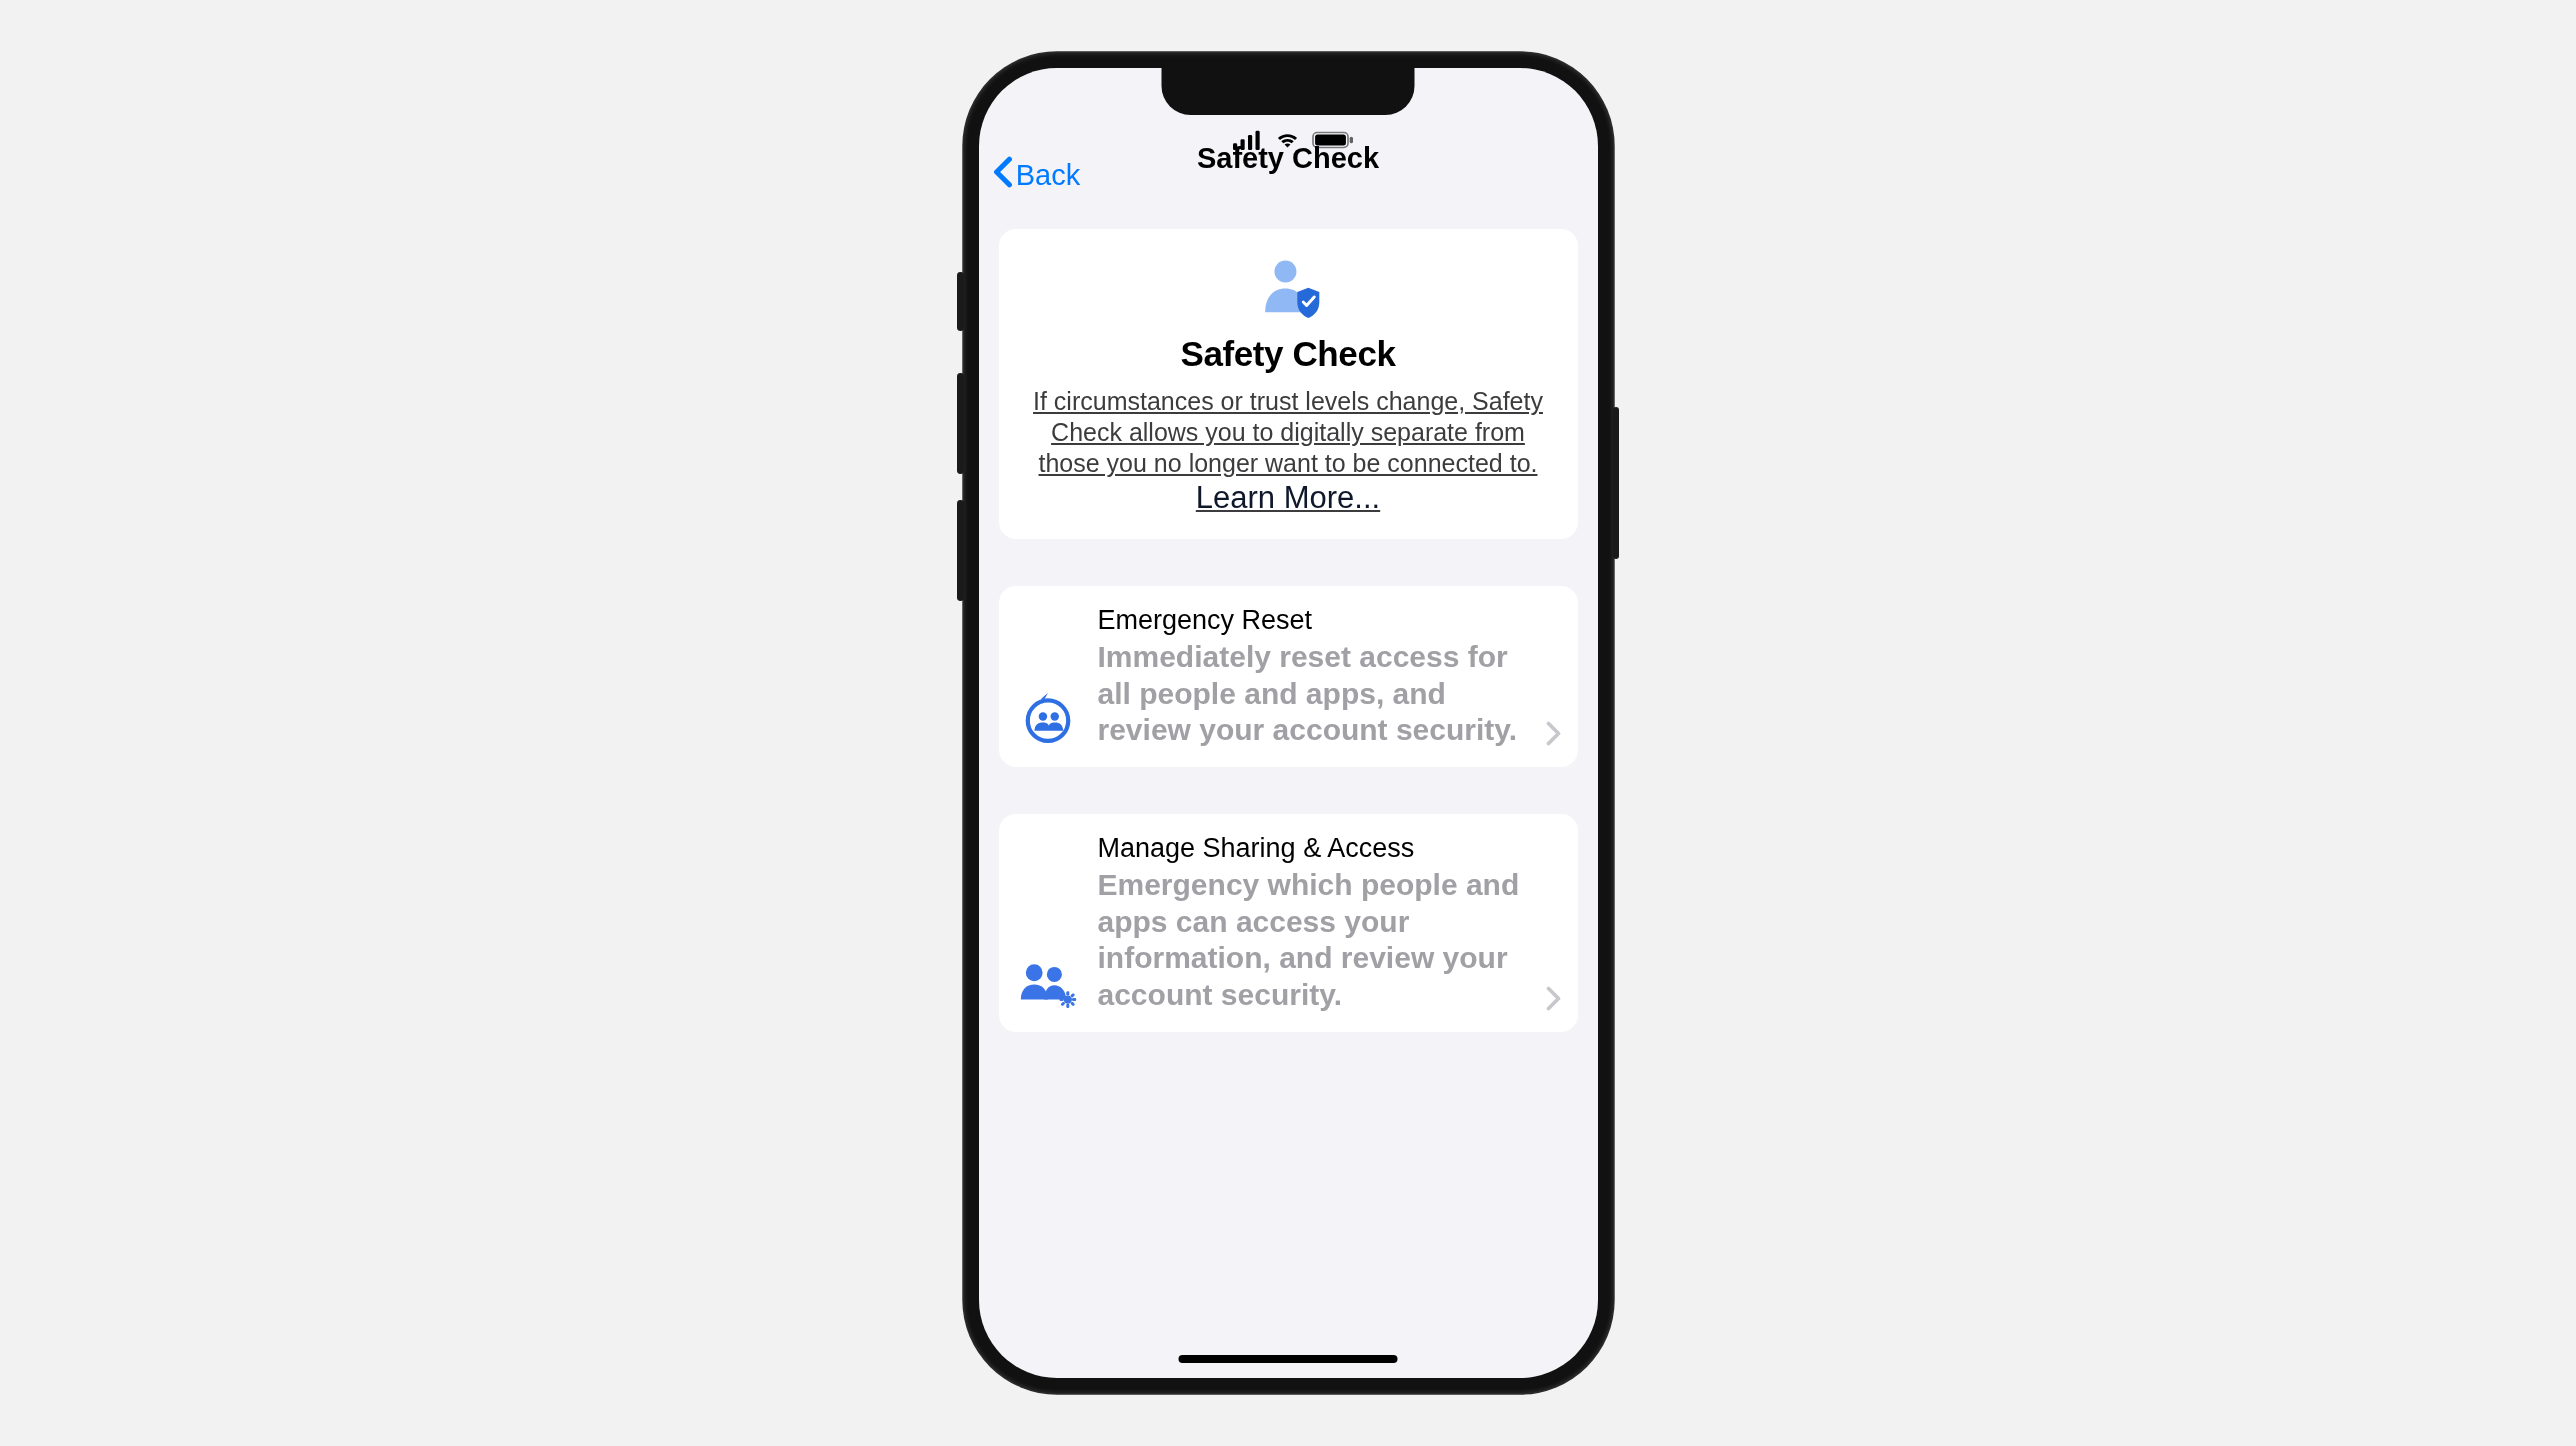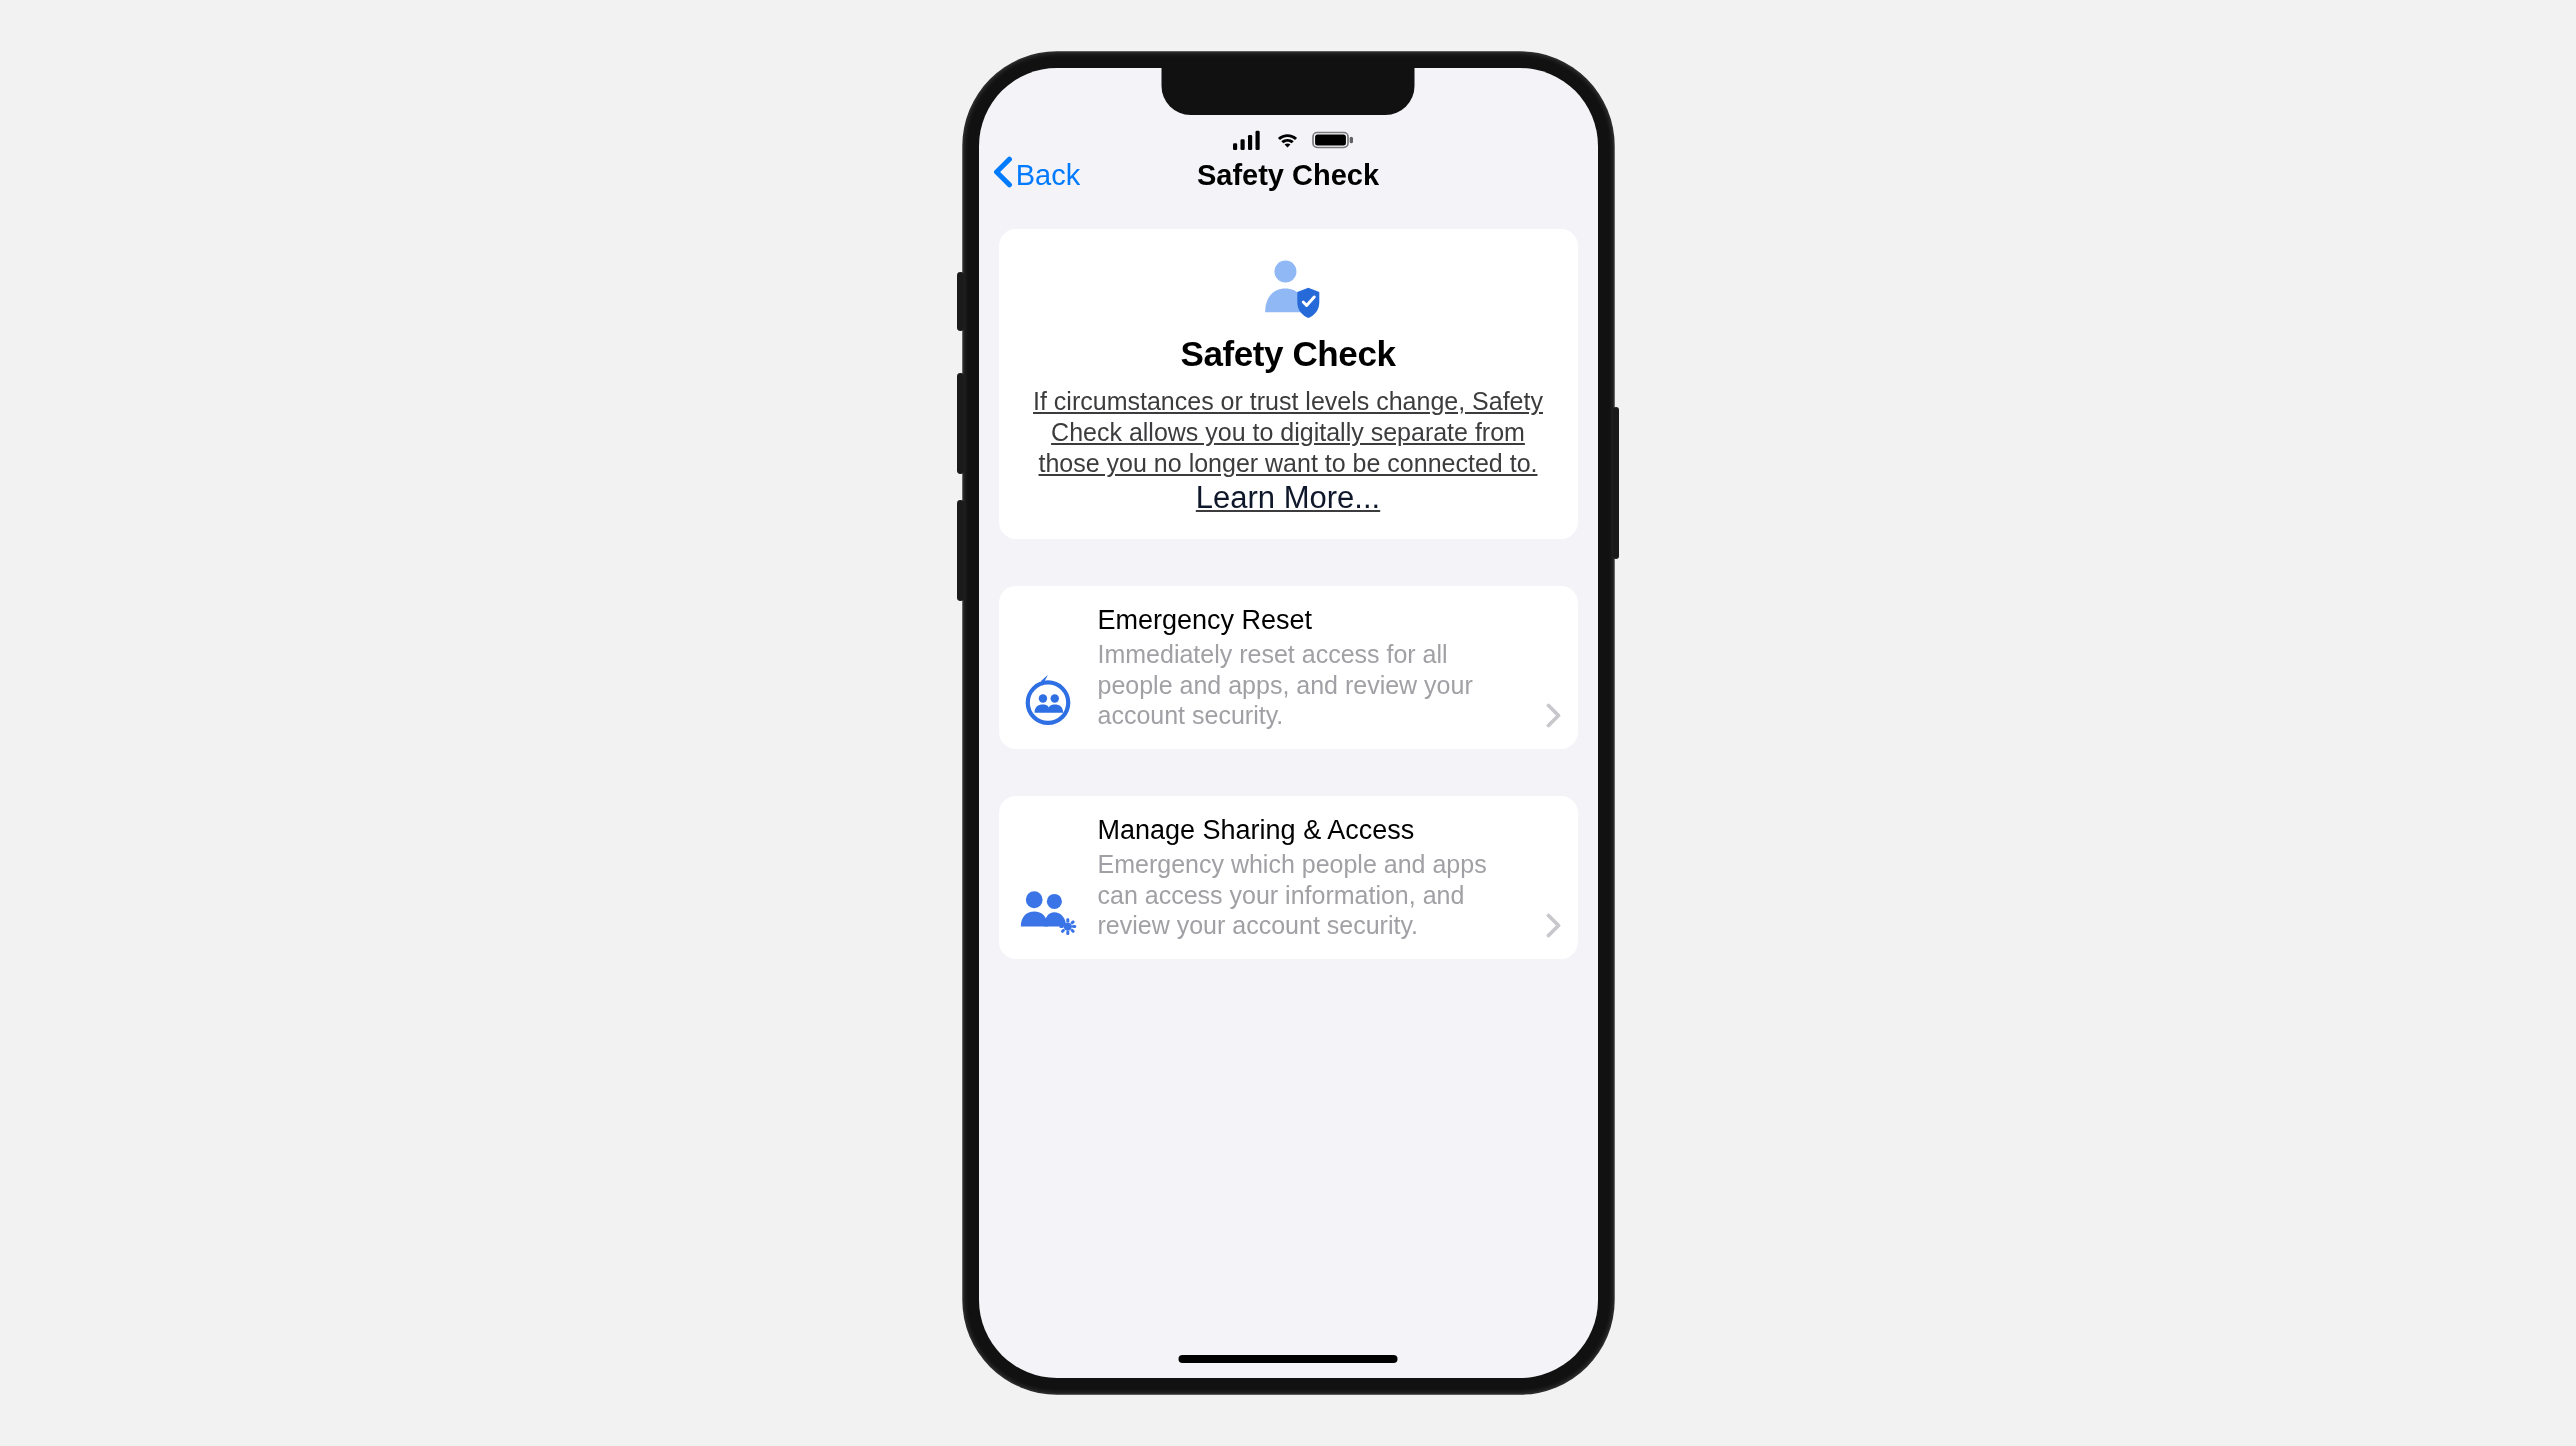--- a/index.html
+++ b/index.html
@@ -69,21 +69,20 @@
     .status-time { padding-top: 15px; letter-spacing: -0.4px; }
     .status-right {
       display: flex;
       align-items: center;
       gap: 10px;
       padding-top: 15px;
     }
     .nav-bar {
       height: 67px;
       display: flex;
-      align-items: center;
       position: relative;
       padding: 0 13.5px;
     }
     .back-btn {
       display: flex;
       align-items: center;
       color: #007aff;
       font-size: 29px;
       gap: 1.7px;
       cursor: pointer;
@@ -148,24 +147,24 @@
       justify-content: center;
     }
     .option-text { flex: 1; }
     .option-title {
       font-size: 27px;
       font-weight: 500;
       color: #000;
       margin-bottom: 3.4px;
     }
     .option-desc {
-      font-size: 25px;
+      font-size: 30px;
       line-height: 1.22;
       color: #a0a0a5;
-      font-weight: 400;
+      font-weight: 700;
     }
     .chevron {
       flex: 0 0 auto;
       color: #c7c7cc;
     }
     .home-indicator {
       position: absolute;
       bottom: 15px;
       left: 50%;
       transform: translateX(-50%);

